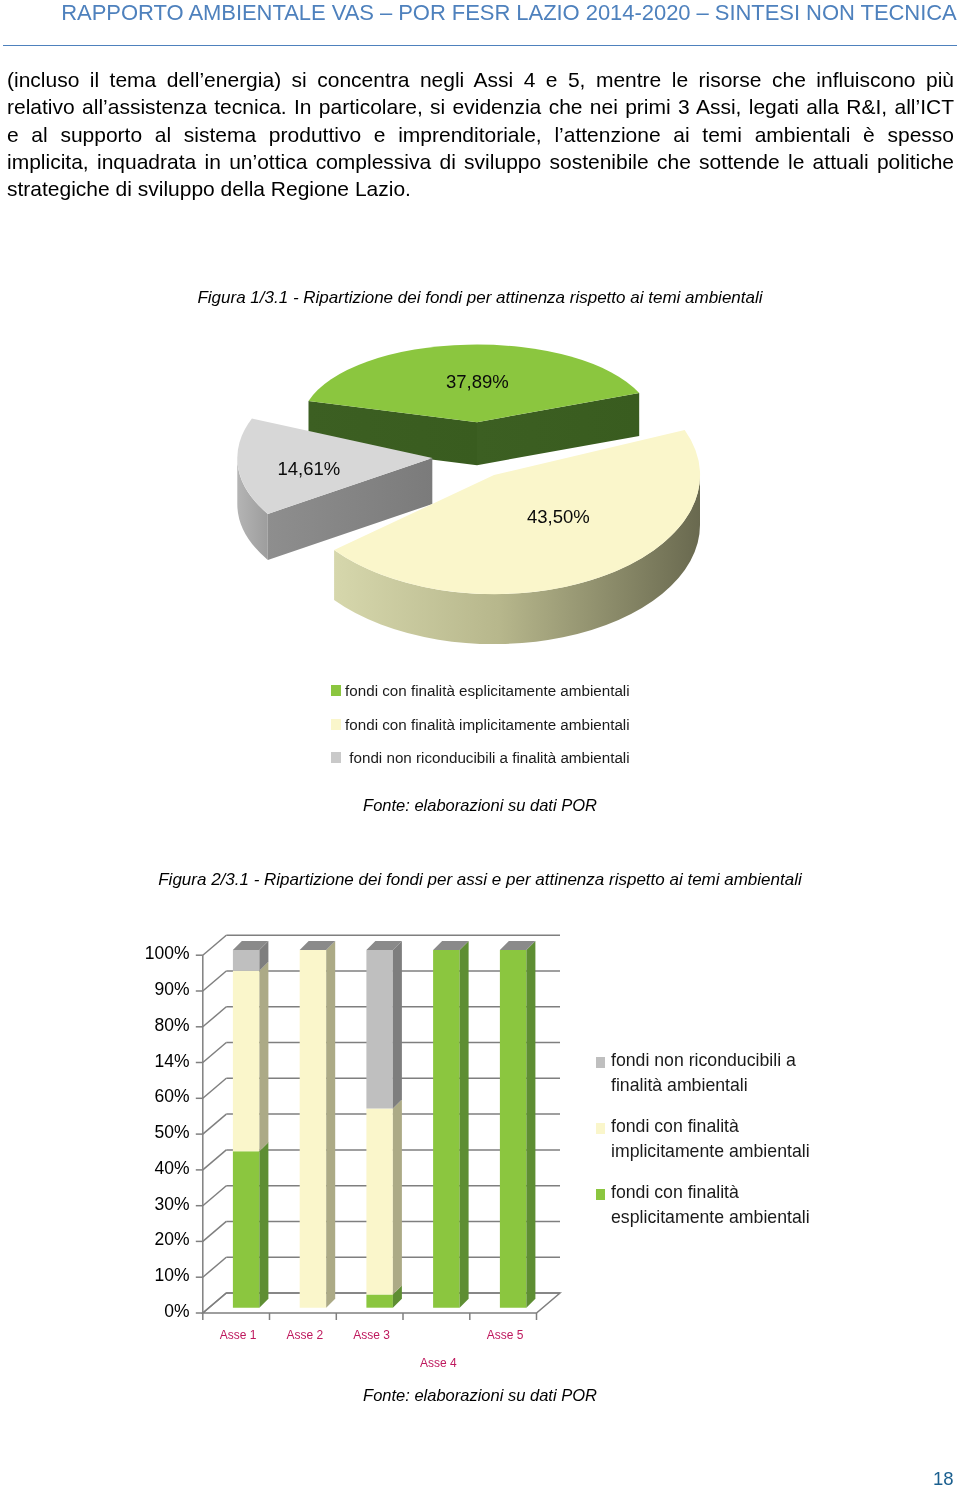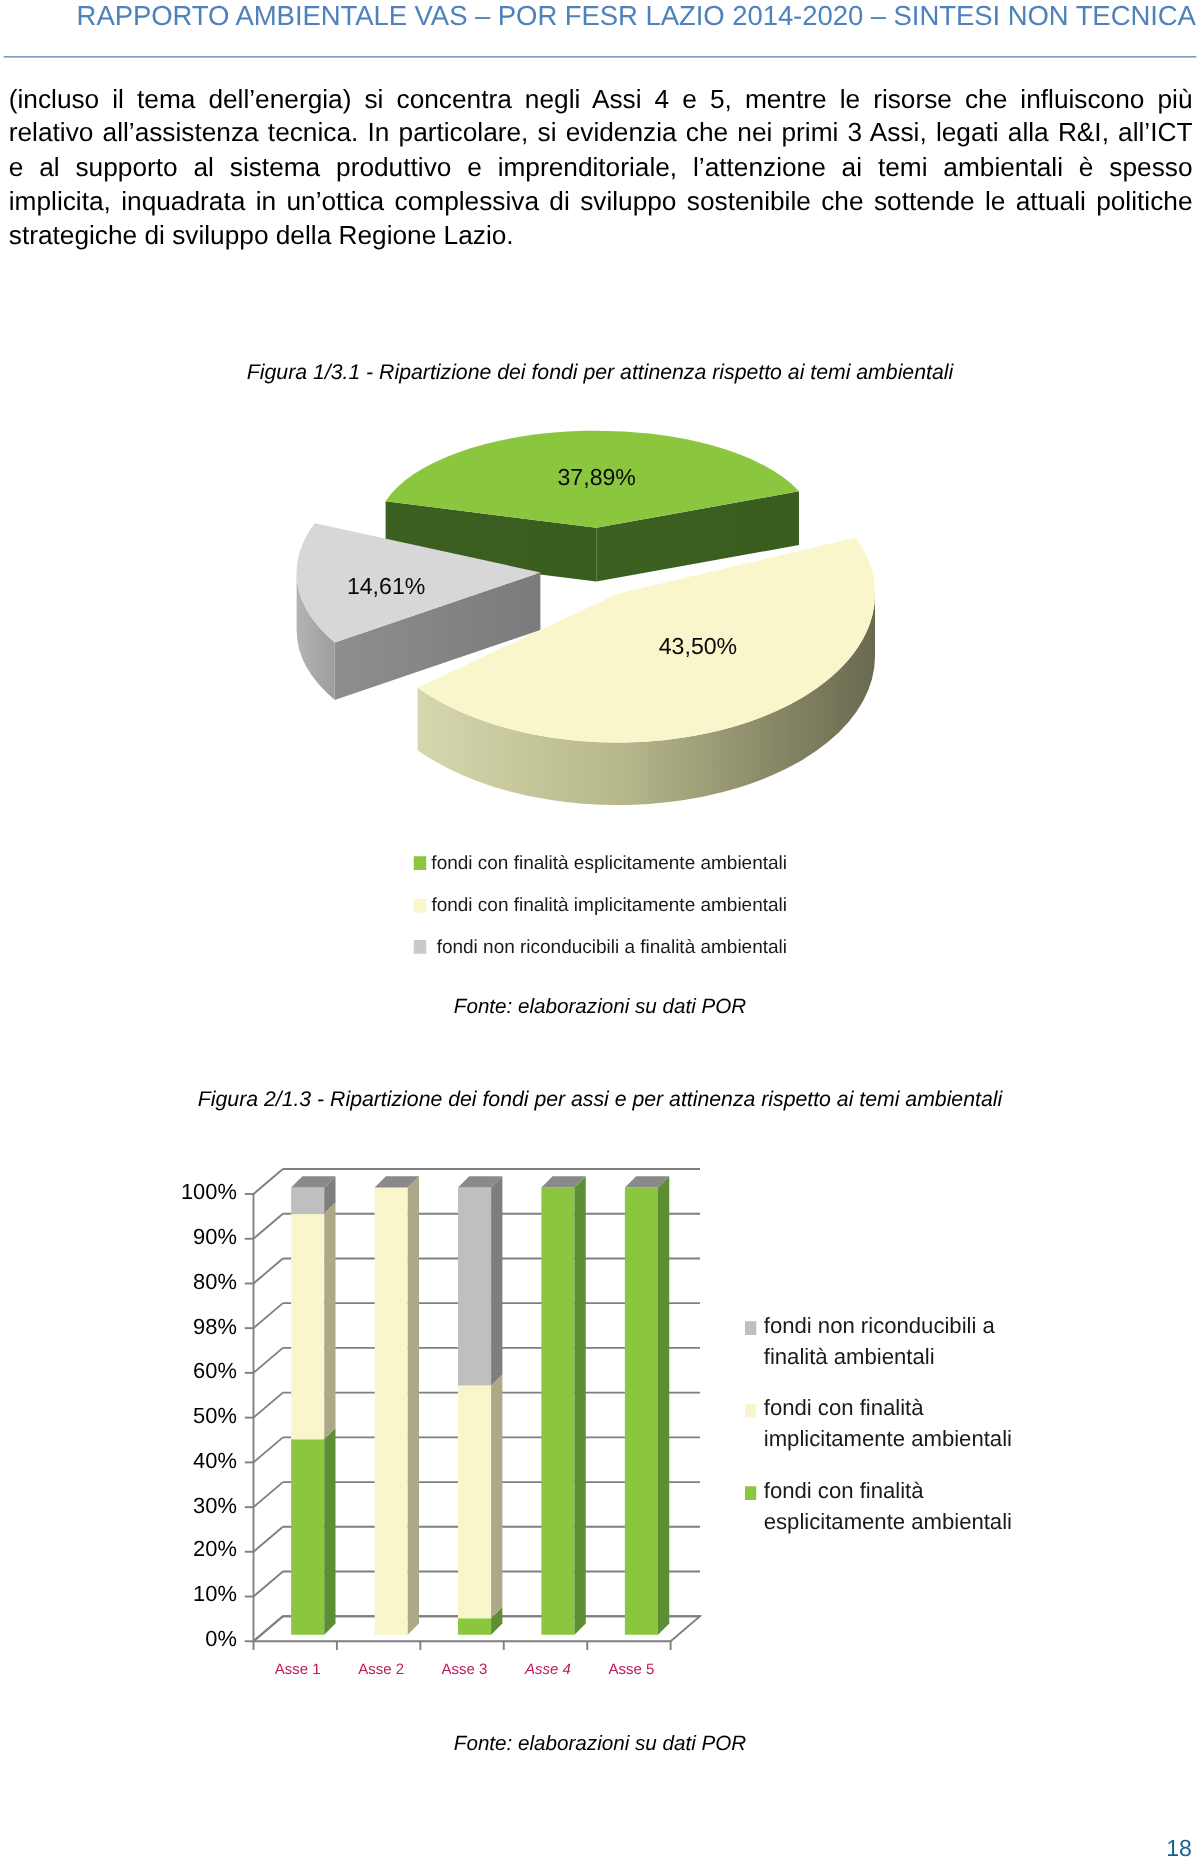--- a/index.html
+++ b/index.html
@@ -96,21 +96,21 @@
         </div>
         <div class="lg-row" style="height: 33.5px;">
           <span class="lg-sw" style="width: 9.6px; height: 11px; background: rgb(201, 201, 201); margin-right: 4.5px;"></span>
           <span class="lg-tx">fondi non riconducibili a finalità ambientali</span>
         </div>
       </div>
     </div>
 
   <div class="fonte" style="top:796px">Fonte: elaborazioni su dati POR</div>
 
-  <div class="cap" style="top:870px">Figura 2/1.3 - Ripartizione dei fondi per assi e per attinenza rispetto ai temi ambientali</div>
+  <div class="cap" style="top:870px">Figura 2/3.1 - Ripartizione dei fondi per assi e per attinenza rispetto ai temi ambientali</div>
 
   <div id="fig2">
       <svg width="960" height="1489" viewBox="0 0 960 1489">
         <polygon points="202.8,1313.0 536.5,1313.0 560.0,1293.0 226.3,1293.0" fill="#FFFFFF" stroke="#7F7F7F" stroke-width="1.5"></polygon>
         <line x1="226.3" y1="1293.0" x2="560.0" y2="1293.0" stroke="#7F7F7F" stroke-width="1.5"></line>
         <line x1="226.3" y1="1257.2" x2="560.0" y2="1257.2" stroke="#7F7F7F" stroke-width="1.5"></line>
         <line x1="226.3" y1="1221.4" x2="560.0" y2="1221.4" stroke="#7F7F7F" stroke-width="1.5"></line>
         <line x1="226.3" y1="1185.7" x2="560.0" y2="1185.7" stroke="#7F7F7F" stroke-width="1.5"></line>
         <line x1="226.3" y1="1149.9" x2="560.0" y2="1149.9" stroke="#7F7F7F" stroke-width="1.5"></line>
         <line x1="226.3" y1="1114.1" x2="560.0" y2="1114.1" stroke="#7F7F7F" stroke-width="1.5"></line>
@@ -172,28 +172,28 @@
         <polygon points="526.4,949.9 535.4,940.9 535.4,1298.7 526.4,1307.7" fill="#5E8E33"></polygon>
         <polygon points="499.9,949.9 508.9,940.9 535.4,940.9 526.4,949.9" fill="#8A8A8A"></polygon>
       </svg>
       <div class="ylab" style="left: 99px; width: 90.5px; top: 1301px;">0%</div>
       <div class="ylab" style="left: 99px; width: 90.5px; top: 1265.2px;">10%</div>
       <div class="ylab" style="left: 99px; width: 90.5px; top: 1229.4px;">20%</div>
       <div class="ylab" style="left: 99px; width: 90.5px; top: 1193.7px;">30%</div>
       <div class="ylab" style="left: 99px; width: 90.5px; top: 1157.9px;">40%</div>
       <div class="ylab" style="left: 99px; width: 90.5px; top: 1122.1px;">50%</div>
       <div class="ylab" style="left: 99px; width: 90.5px; top: 1086.3px;">60%</div>
-      <div class="ylab" style="left: 99px; width: 90.5px; top: 1050.5px;">98%</div>
+      <div class="ylab" style="left: 99px; width: 90.5px; top: 1050.5px;">14%</div>
       <div class="ylab" style="left: 99px; width: 90.5px; top: 1014.8px;">80%</div>
       <div class="ylab" style="left: 99px; width: 90.5px; top: 979px;">90%</div>
       <div class="ylab" style="left: 99px; width: 90.5px; top: 943.2px;">100%</div>
       <div class="xlab" style="left: 188.2px; width: 100px; top: 1328px;">Asse 1</div>
       <div class="xlab" style="left: 254.9px; width: 100px; top: 1328px;">Asse 2</div>
       <div class="xlab" style="left: 321.6px; width: 100px; top: 1328px;">Asse 3</div>
-      <div class="xlab" style="left: 388.4px; width: 100px; top: 1328px; font-style: italic;">Asse 4</div>
+      <div class="xlab" style="left: 388.4px; width: 100px; top: 1356px;">Asse 4</div>
       <div class="xlab" style="left: 455.1px; width: 100px; top: 1328px;">Asse 5</div>
       <div class="legend2" style="left: 595.5px; top: 1048px;">
         <div class="lg2-row" style="margin-bottom: 15px;">
           <span class="lg2-sw" style="top: 9px; background: rgb(191, 191, 191);"></span>
           <span class="lg2-tx">fondi non riconducibili a</span>
           <span class="lg2-tx">finalità ambientali</span>
         </div>
         <div class="lg2-row" style="margin-bottom: 15px;">
           <span class="lg2-sw" style="top: 9px; background: rgb(250, 246, 203);"></span>
           <span class="lg2-tx">fondi con finalità</span>

